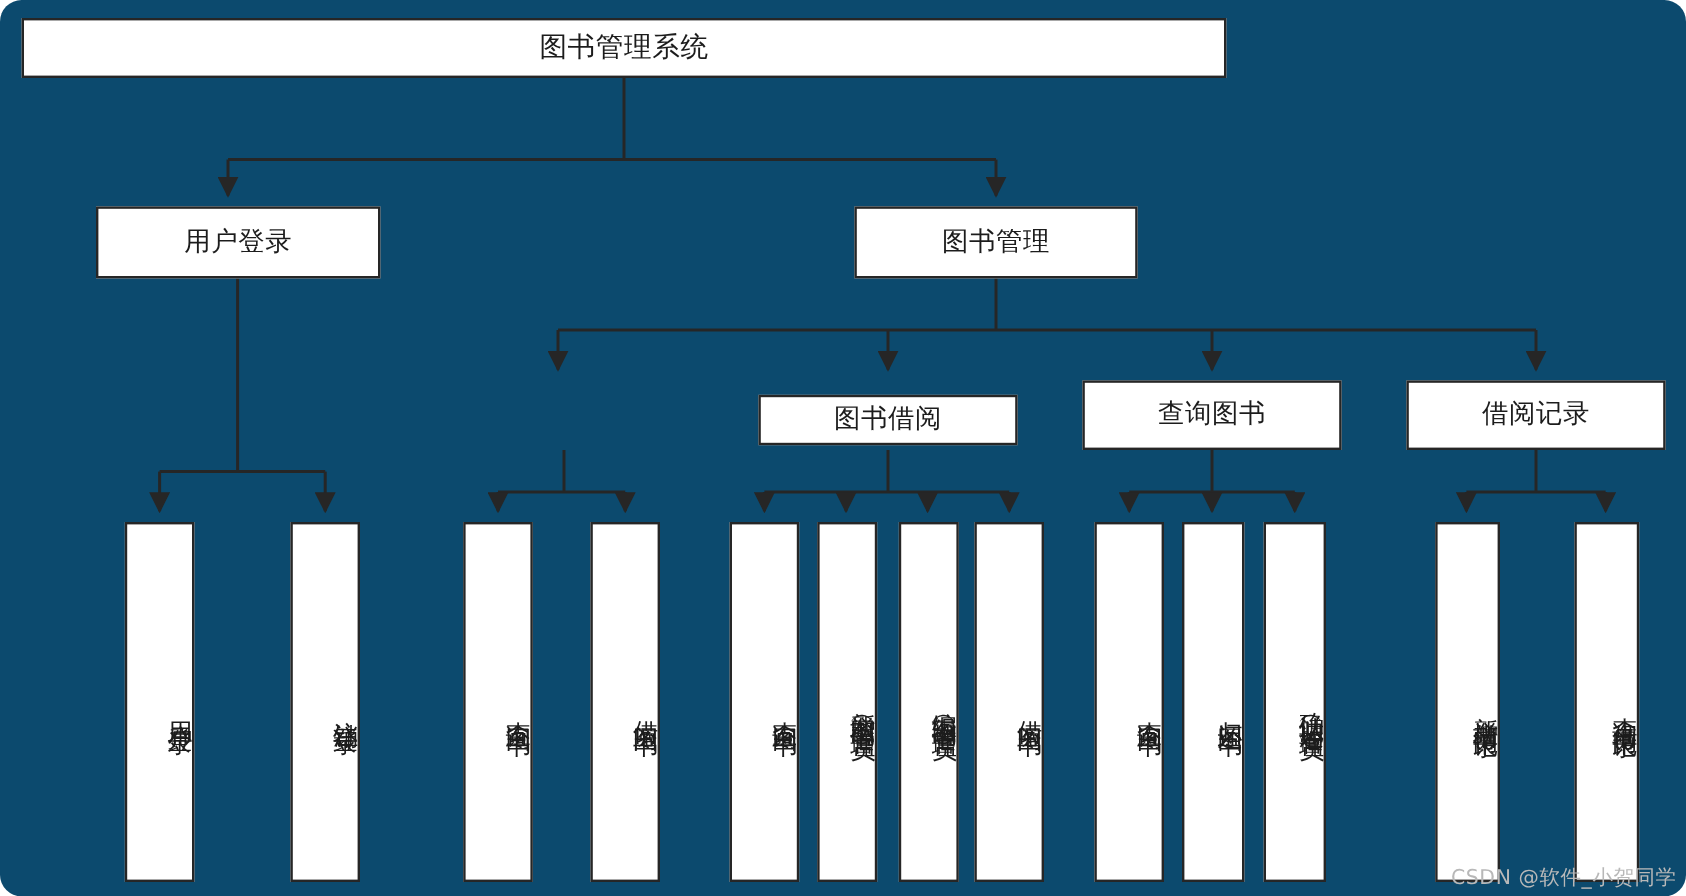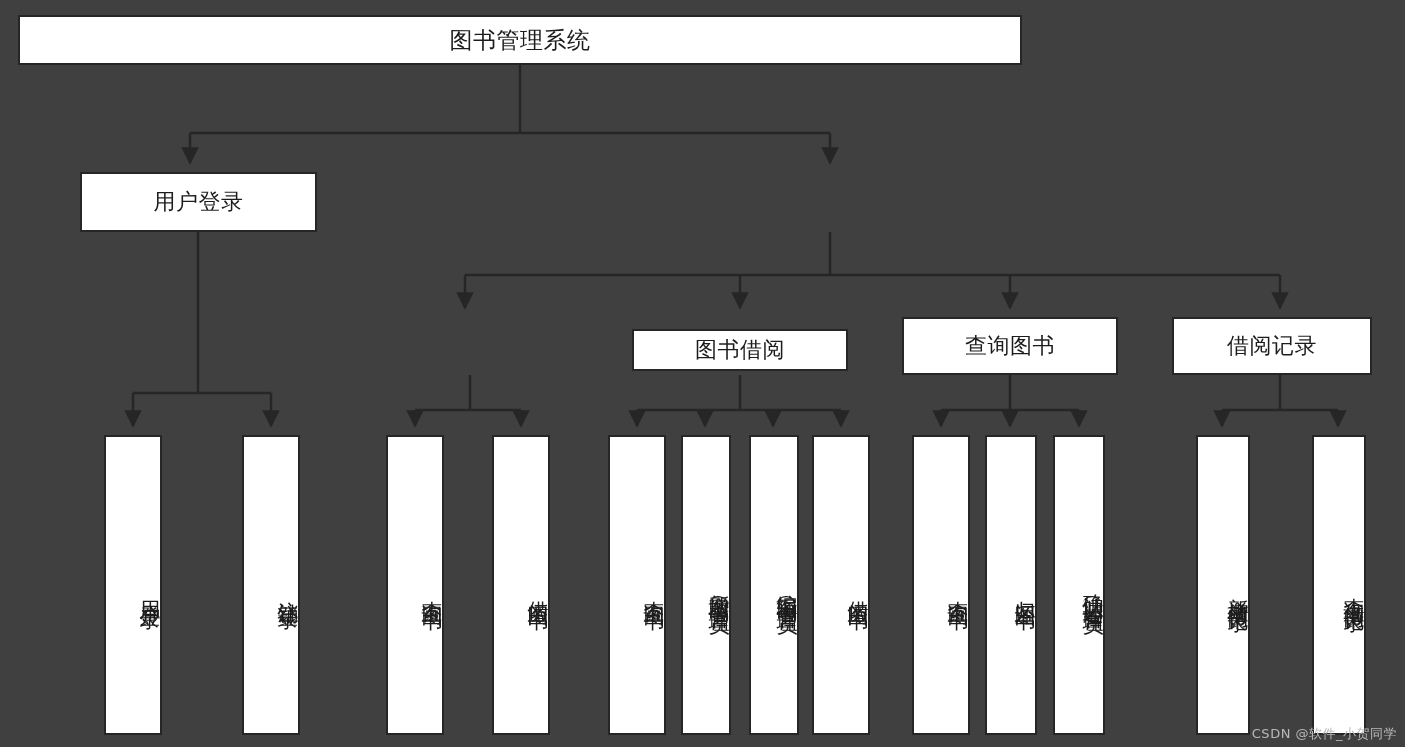--- a/index.html
+++ b/index.html
@@ -8,22 +8,23 @@
     padding: 0;
     background: #ffffff;
   }
   body {
     font-family: "DejaVu Sans", "Liberation Sans", sans-serif;
   }
   #canvas {
     position: relative;
     width: 1405px;
     height: 747px;
-    background: #404040;
+    background: #0c4a6e;
     overflow: hidden;
+    border-radius: 18px;
   }
   #edges {
     position: absolute;
     left: 0;
     top: 0;
     width: 1405px;
     height: 747px;
     pointer-events: none;
   }
   .node {
@@ -57,21 +58,21 @@
   .node.vert .vtext {
     writing-mode: vertical-rl;
     text-orientation: upright;
     display: block;
     white-space: nowrap;
   }
   .watermark {
     position: absolute;
     right: 8px;
     bottom: 4px;
-    font-size: 13px;
+    font-size: 17px;
     color: #b8b8b8;
     letter-spacing: 0.5px;
     z-index: 5;
     white-space: nowrap;
   }
 </style>
 </head>
 <body>
 
 <div id="canvas">
@@ -122,24 +123,25 @@
       <path d="M 1280 375 L 1280 410"></path>
       <path d="M 1222 410 L 1338 410"></path>
       <path d="M 1222 410 L 1222 426" marker-end="url(#arrow)"></path>
       <path d="M 1338 410 L 1338 426" marker-end="url(#arrow)"></path>
     </g>
   </svg>
 
   <div class="node root" style="left:18px; top:15px; width:1004px; height:50px;">图书管理系统</div>
 
   <div class="node" style="left:80px; top:172px; width:237px; height:60px;">用户登录</div>
+  <div class="node" style="left:712px; top:172px; width:236px; height:60px;">图书管理</div>
 
   <div class="node" style="left:632px; top:329px; width:216px; height:42px;">图书借阅</div>
   <div class="node" style="left:902px; top:317px; width:216px; height:58px;">查询图书</div>
-  <div class="node" style="left:1172px; top:317px; width:200px; height:58px;">借阅记录</div>
+  <div class="node" style="left:1172px; top:317px; width:216px; height:58px;">借阅记录</div>
 
   <div class="node vert" style="left:104px; top:435px; width:58px; height:300px;">
     <span class="vtext">用户登录</span>
   </div>
   <div class="node vert" style="left:242px; top:435px; width:58px; height:300px;">
     <span class="vtext">注销登录</span>
   </div>
 
   <div class="node vert" style="left:386px; top:435px; width:58px; height:300px;">
     <span class="vtext">查询图书</span>

